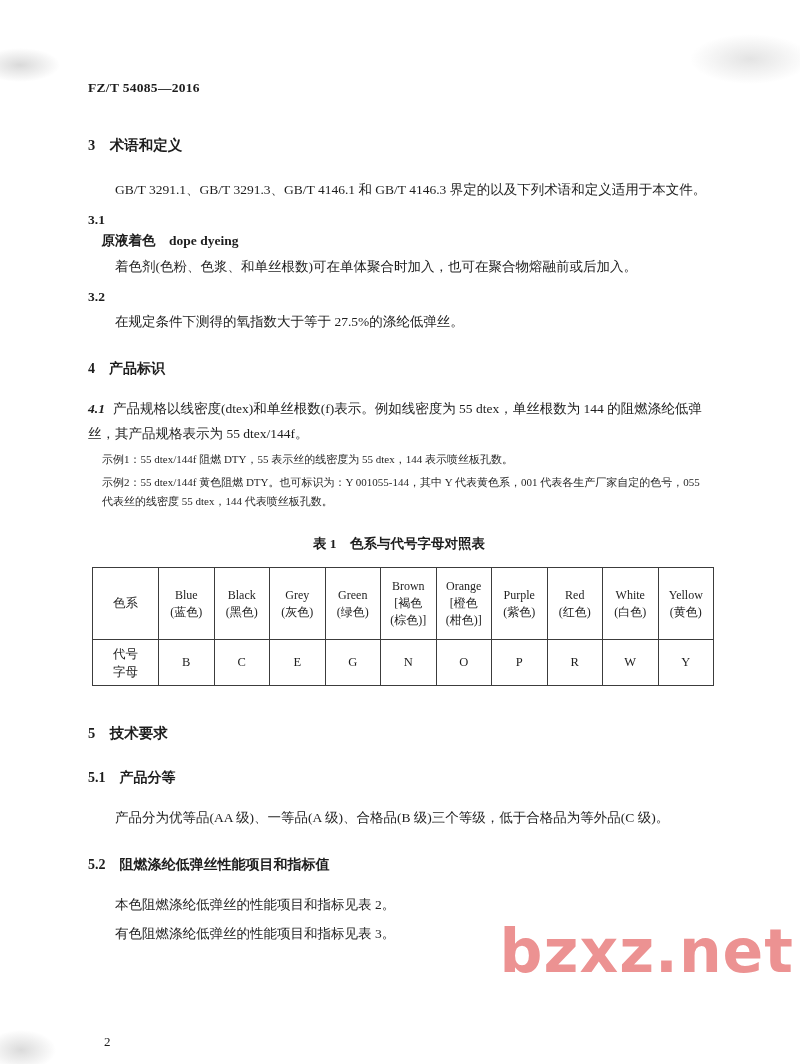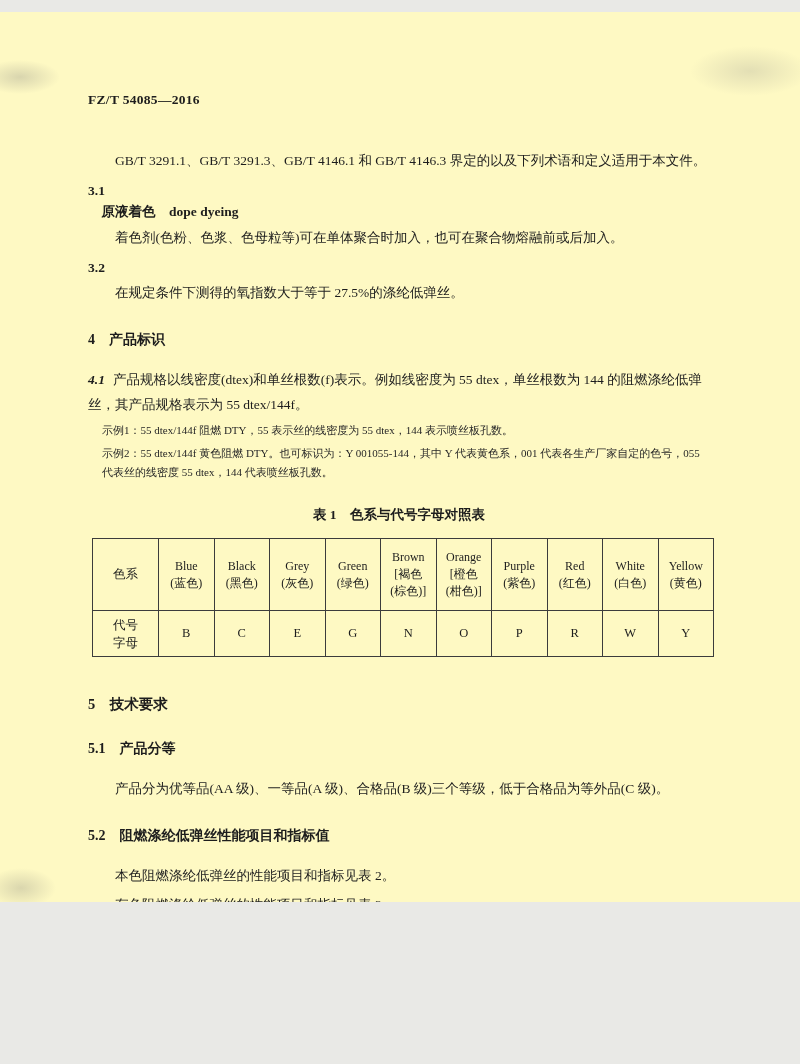--- a/index.html
+++ b/index.html
@@ -5,23 +5,23 @@
   * { box-sizing: border-box; }
   html,body { margin:0; padding:0; }
   body {
     background:#e9e9e6;
     font-family:"Liberation Serif","DejaVu Serif",serif;
     color:#1d1d1d;
   }
   .page {
     position:relative;
     width:800px;
-    height:890px;
-    margin:12px auto;
-    background:#fef9c3;
+    height:1064px;
+    margin:0 auto;
+    background:#ffffff;
     overflow:hidden;
   }
   
   .artifact { position:absolute; pointer-events:none; }
   .a-tl { left:-20px; top:48px; width:80px; height:34px;
           background:radial-gradient(closest-side, rgba(120,120,120,.28), rgba(120,120,120,0)); }
   .a-tr { right:-10px; top:34px; width:120px; height:50px;
           background:radial-gradient(closest-side, rgba(130,130,130,.22), rgba(130,130,130,0)); }
   .a-bl { left:-14px; bottom:-6px; width:70px; height:40px;
           background:radial-gradient(closest-side, rgba(110,110,110,.25), rgba(110,110,110,0)); }
@@ -116,25 +116,26 @@
 
 <div class="page">
   <div class="artifact a-tl"></div>
   <div class="artifact a-tr"></div>
   <div class="artifact a-bl"></div>
 
   <div class="content">
 
     <div class="doc-header">FZ/T 54085—2016</div>
 
+    <h2 class="sec-title">3　术语和定义</h2>
     <p class="body indent">GB/T 3291.1、GB/T 3291.3、GB/T 4146.1 和 GB/T 4146.3 界定的以及下列术语和定义适用于本文件。</p>
 
     <p class="clause-num">3.1</p>
     <p class="term">原液着色　dope dyeing</p>
-    <p class="body indent defline">着色剂(色粉、色浆、色母粒等)可在单体聚合时加入，也可在聚合物熔融前或后加入。</p>
+    <p class="body indent defline">着色剂(色粉、色浆、和单丝根数)可在单体聚合时加入，也可在聚合物熔融前或后加入。</p>
 
     <p class="clause-num">3.2</p>
     <p class="body indent defline">在规定条件下测得的氧指数大于等于 27.5%的涤纶低弹丝。</p>
 
     <h2 class="sec-title sub-title">4　产品标识</h2>
 
     <p class="body hang"><span class="num">4.1</span><span>产品规格以线密度(dtex)和单丝根数(f)表示。例如线密度为 55 dtex，单丝根数为 144 的阻燃涤纶低弹丝，其产品规格表示为 55 dtex/144f。</span></p>
 
 
     <p class="example">示例1：55 dtex/144f 阻燃 DTY，55 表示丝的线密度为 55 dtex，144 表示喷丝板孔数。</p>

